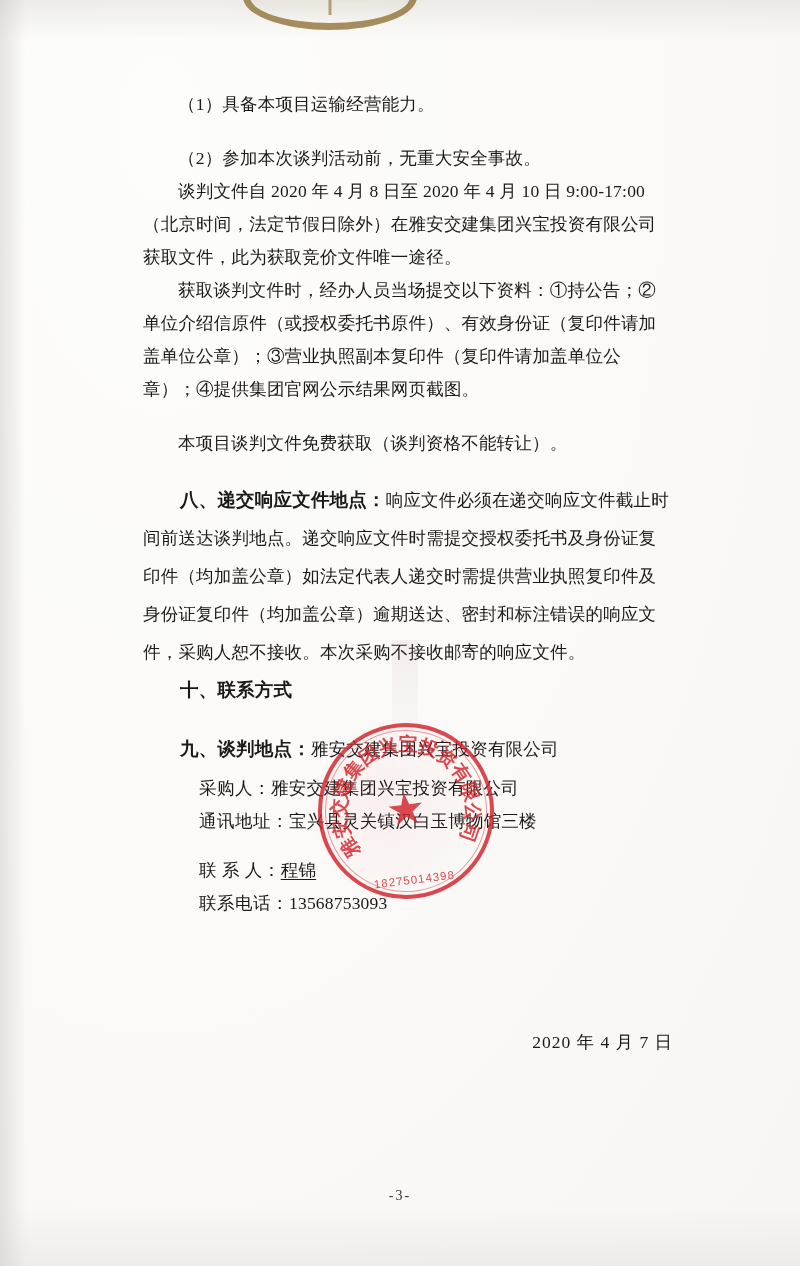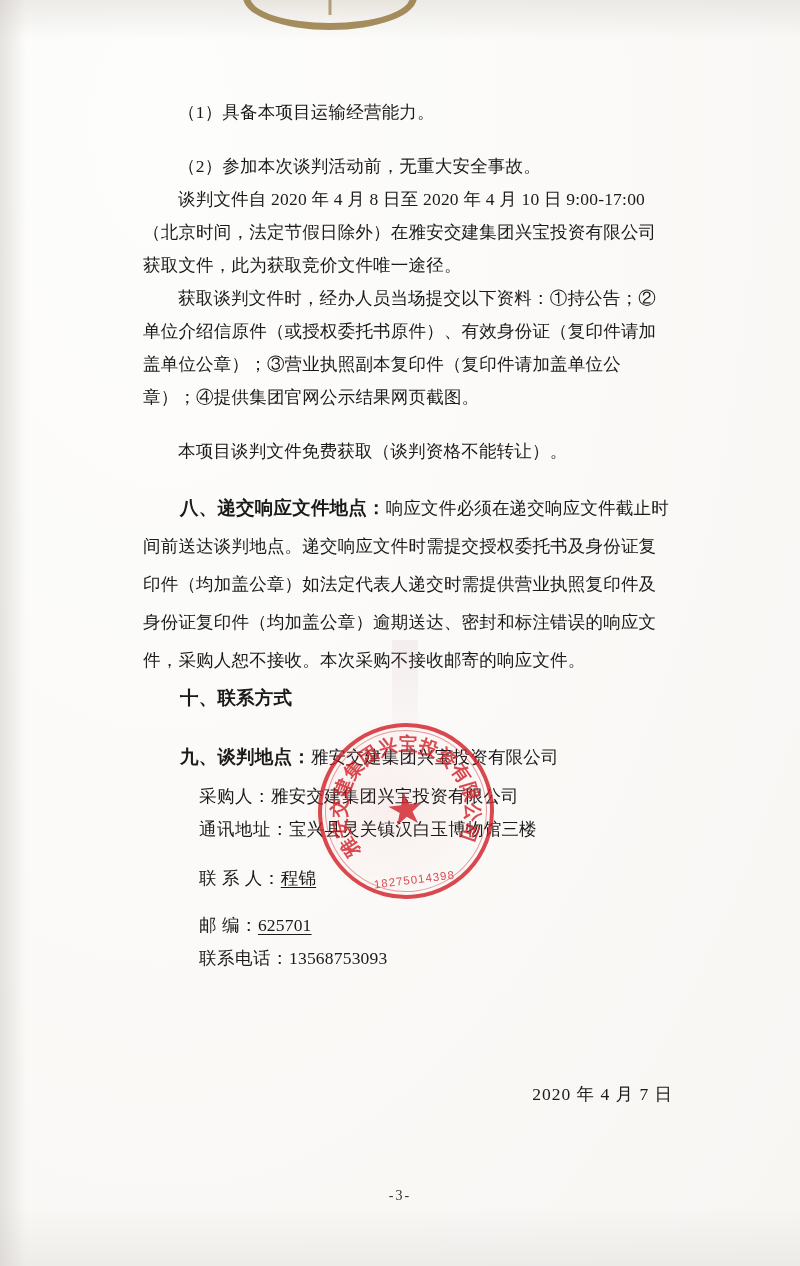--- a/index.html
+++ b/index.html
@@ -64,21 +64,21 @@
     width: 3px;
     height: 30px;
     background: #8a6a2c;
     transform: translateX(-50%);
     opacity: 0.8;
   }
 
   .content {
     position: absolute;
     left: 143px;
-    top: 96px;
+    top: 88px;
     width: 530px;
     font-family: Liberation Serif, serif;
   }
 
   p {
     margin: 0;
     font-size: 17.5px;
     line-height: 33px;
     letter-spacing: 0.2px;
   }
@@ -107,21 +107,21 @@
     line-height: 33px;
     text-indent: 3.2em;
   }
   .contact-line .lbl { letter-spacing: 0.5px; }
 
   .contact-line-tight { margin-top: 16px; }
 
   .date-line {
     position: absolute;
     left: 143px;
-    top: 1082px;
+    top: 1030px;
     width: 530px;
     text-align: right;
     font-size: 17.5px;
     letter-spacing: 1px;
   }
 
   .page-number {
     position: absolute;
     left: 0;
     right: 0;
@@ -244,23 +244,20 @@
 
     <div class="contact-block">
       <p class="contact-line">
         <span class="lbl">采购人：</span><span>雅安交建集团兴宝投资有限公司</span>
       </p>
       <p class="contact-line">
         <span class="lbl">通讯地址：</span><span>宝兴县灵关镇汉白玉博物馆三楼</span>
       </p>
       <p class="contact-line contact-line-tight">
         <span class="lbl">联 系 人：</span><span class="u">程锦</span>
-      </p>
-      <p class="contact-line" style="margin-top:14px;">
-        <span class="lbl">邮    编：</span><span class="u">625701</span>
       </p>
       <p class="contact-line">
         <span class="lbl">联系电话：</span><span>13568753093</span>
       </p>
     </div>
 
   </div>
 
   <div class="vert-blotch"></div>
 

